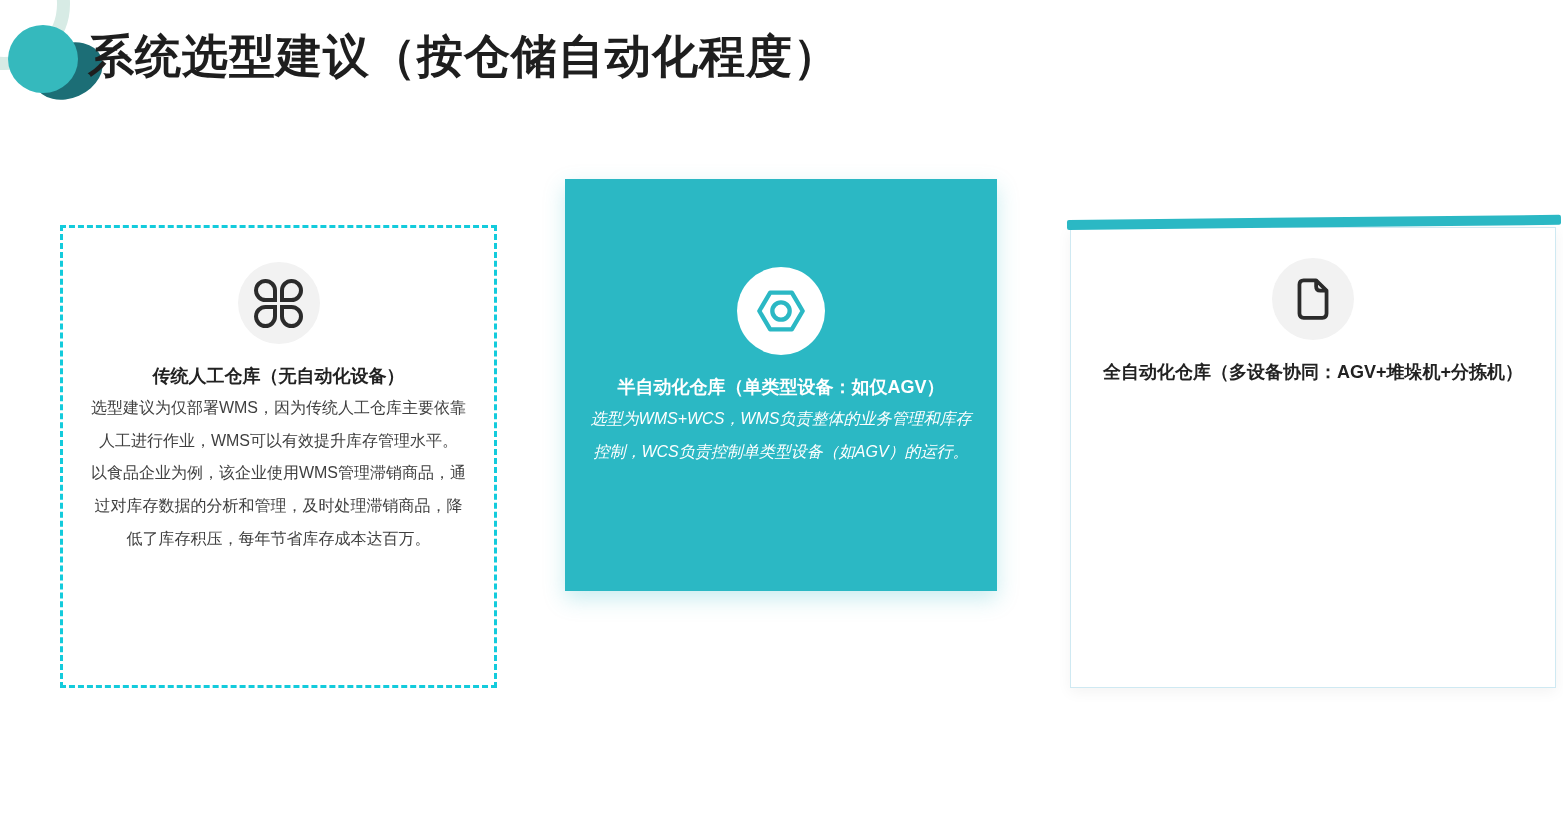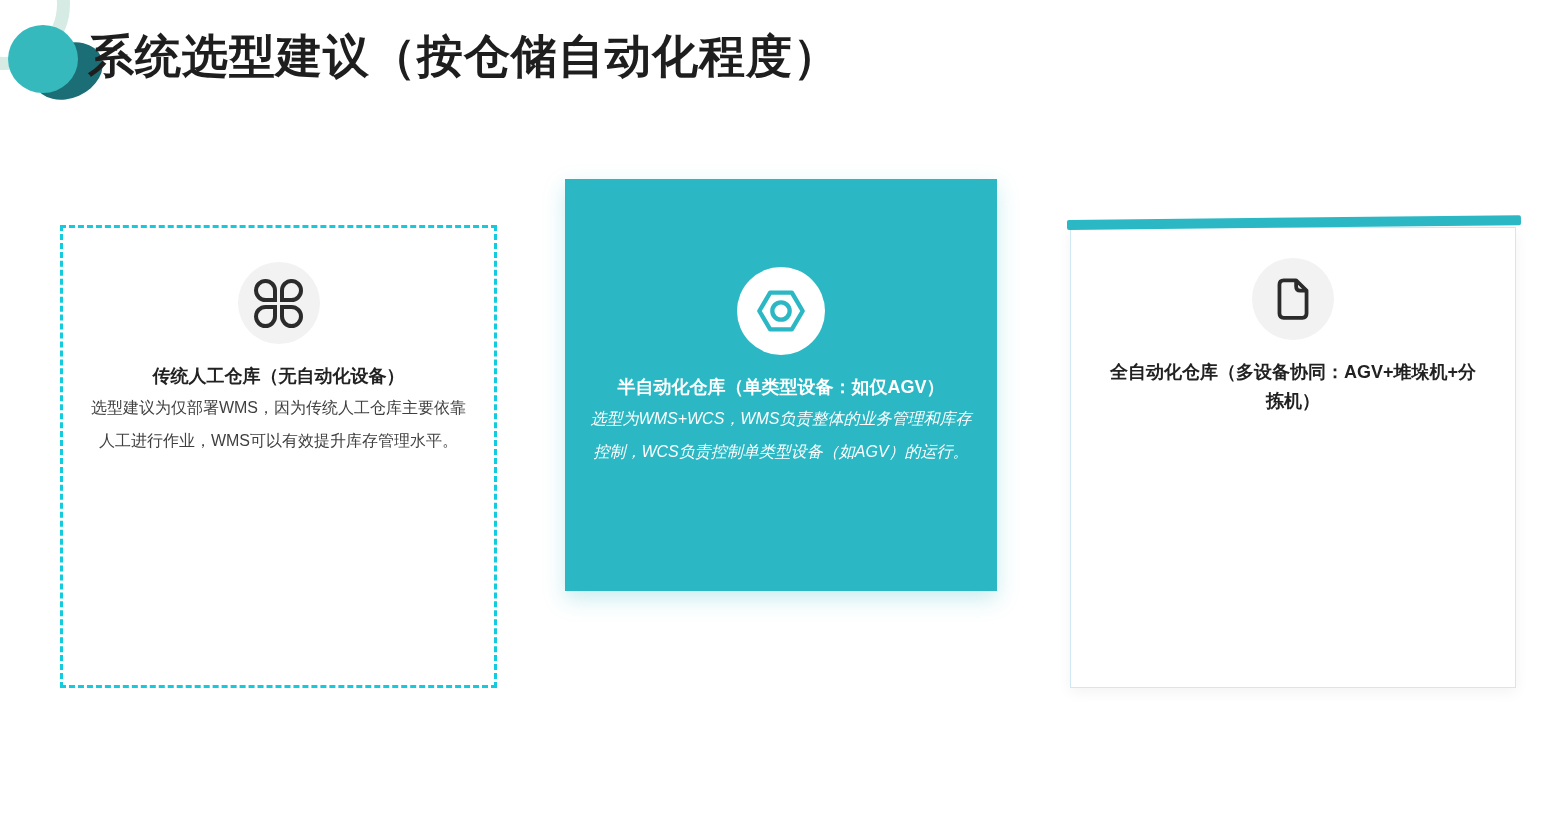--- a/index.html
+++ b/index.html
@@ -35,21 +35,21 @@
   .card-left {
     left:60px; top:225px; width:437px; height:463px;
     background:#ffffff; border:3px dashed #13cbdc; padding:34px 26px 0 26px;
   }
   .card-mid {
     left:565px; top:179px; width:432px; height:412px;
     background:#2bb8c4; padding:88px 24px 0 24px;
     box-shadow:0 8px 20px rgba(43,184,196,0.25);
   }
   .card-right {
-    left:1070px; top:227px; width:446px; height:461px;
+    left:1070px; top:227px; width:486px; height:461px;
     background:#ffffff; border:1px solid #cfe9f2; padding:30px 24px 0 24px;
     box-shadow:0 4px 14px rgba(0,0,0,0.05);
   }
   .top-bar {
     position:absolute; left:-4px; top:-8px; width:calc(100% + 10px); height:10px;
     background:#2bb8c4; transform:rotate(-0.6deg); transform-origin:left center;
     border-radius:2px;
   }
 
   .icon-circle {
@@ -95,20 +95,21 @@
       <span class="clover">
         <span class="p1"></span>
           <span class="p2"></span>
           <span class="p3"></span>
           <span class="p4"></span>
       </span>
     </div>
     <h2 class="card-title">传统人工仓库（无自动化设备）</h2>
     <div class="card-body">
       <p>选型建议为仅部署WMS，因为传统人工仓库主要依靠人工进行作业，WMS可以有效提升库存管理水平。</p>
+      <p>以食品企业为例，该企业使用WMS管理滞销商品，通过对库存数据的分析和管理，及时处理滞销商品，降低了库存积压，每年节省库存成本达百万。</p>
     </div>
   </section>
 
   <section class="card card-mid">
     <div class="icon-circle">
       <svg width="52" height="52" viewBox="0 0 48 48">
         <polygon points="4,24 14,7 34,7 44,24 34,41 14,41" fill="none" stroke="#2bb8c4" stroke-width="4" stroke-linejoin="round"></polygon>
         <circle cx="24" cy="24" r="8" fill="none" stroke="#2bb8c4" stroke-width="4"></circle>
       </svg>
     </div>

